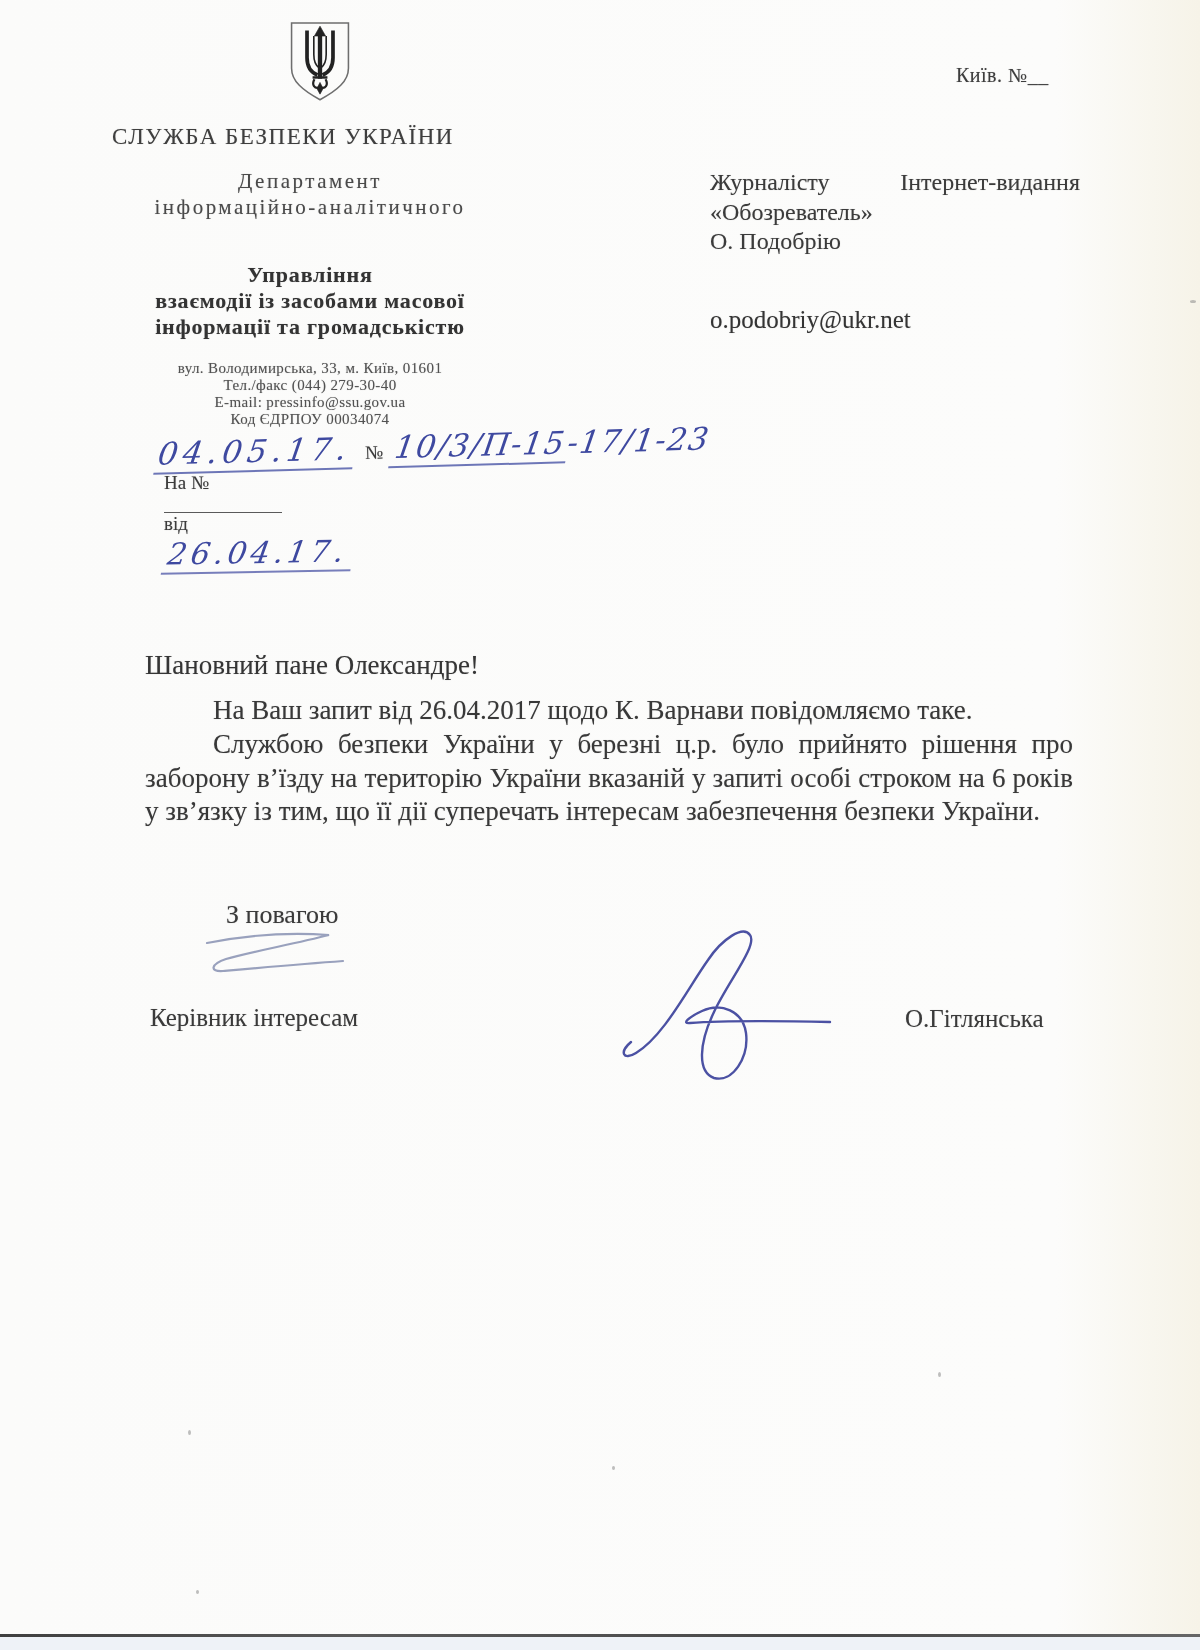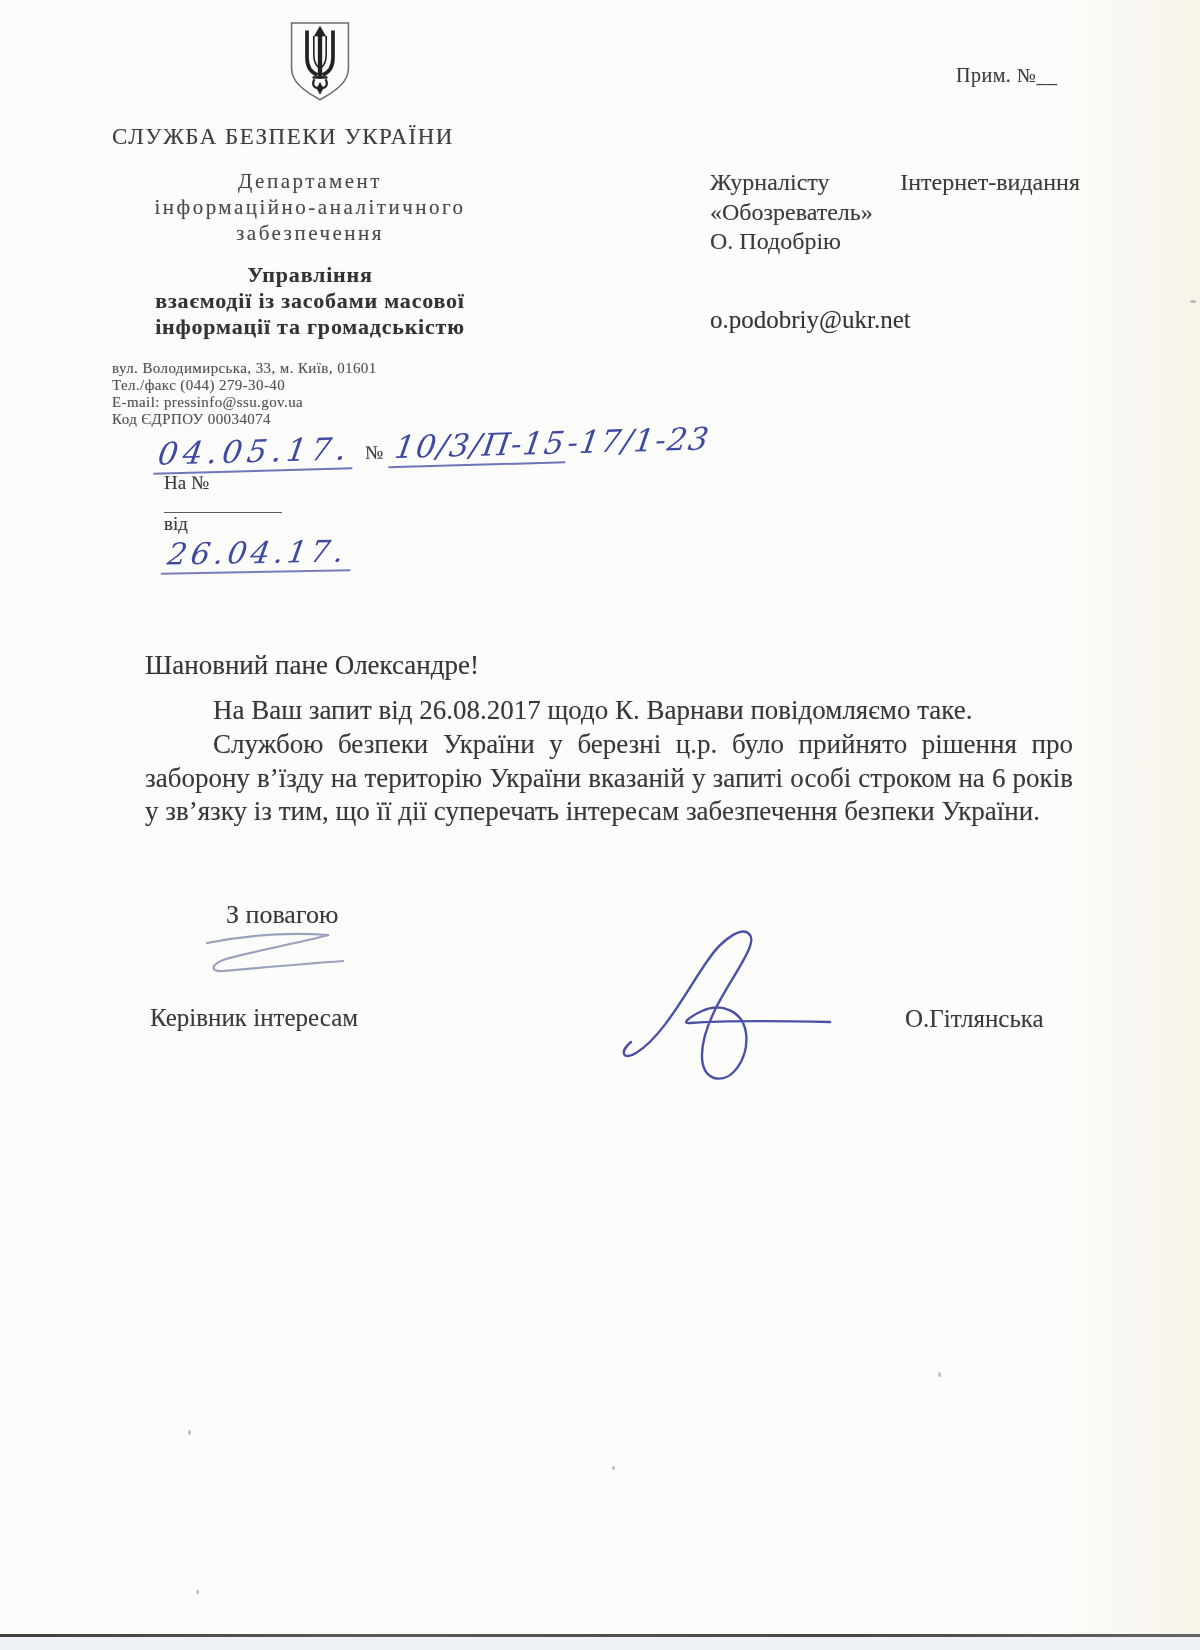--- a/index.html
+++ b/index.html
@@ -17,21 +17,21 @@
   .abs{ position:absolute; }
 
   
   #emblem{ left:286px; top:12px; width:68px; height:100px; }
   #org-name{ left:112px; top:124px; width:396px; text-align:left;
     font-size:23px; letter-spacing:1.5px; color:#3e3e3e; }
   #dept{ left:112px; top:168px; width:396px; text-align:center;
     font-size:21px; line-height:26px; letter-spacing:2.5px; color:#4a4a4a; }
   #directorate{ left:112px; top:262px; width:396px; text-align:center;
     font-size:22px; line-height:26px; letter-spacing:.8px; font-weight:bold; color:#333; }
-  #addr{ left:112px; top:360px; width:396px; text-align:left;
+  #addr{ left:112px; top:360px; width:396px; text-align:center;
     font-size:15px; line-height:17px; letter-spacing:.4px; color:#525252; }
 
   
   .hand{
     font-family:"DejaVu Serif",serif; font-style:italic;
     color:#3e49a0; display:inline-block; transform:skewX(-10deg);
   }
   #ref-line{ left:156px; top:428px; display:flex; align-items:baseline; transform:rotate(-1.6deg); }
   #ref-date{ font-size:31px; letter-spacing:5px; border-bottom:2px solid rgba(62,73,160,.75); padding:0 4px 1px 2px; }
   #ref-no-sign{ font-size:19px; color:#3c3c3c; margin:0 8px 0 10px; }
@@ -92,21 +92,20 @@
       <path d="M64 98 C69 107 64 114 55 111" stroke-width="3.6"></path>
       <path d="M55 103 L50 113 L55 122 L60 113 Z" fill="#222" stroke-width="1"></path>
     </g>
   </svg>
 
   <div id="org-name" class="abs printed">СЛУЖБА БЕЗПЕКИ УКРАЇНИ</div>
 
   <div id="dept" class="abs printed">
     <div>Департамент</div>
     <div>інформаційно-аналітичного</div>
-    <div>забезпечення</div>
   </div>
 
   <div id="directorate" class="abs printed">
     <div>Управління</div>
     <div>взаємодії із засобами масової</div>
     <div>інформації та громадськістю</div>
   </div>
 
   <div id="addr" class="abs printed">
     <div>вул. Володимирська, 33, м. Київ, 01601</div>
@@ -122,33 +121,33 @@
     <span id="ref-num-b" class="hand">-17/1-23</span>
   </div>
 
   <div id="na-line" class="abs">
     <span id="na-label" class="printed">На №</span>
     <span id="na-blank"></span>
     <span id="vid-label" class="printed">від</span>
     <span id="reply-date" class="hand">26.04.17.</span>
   </div>
 
-  <div id="prim" class="abs printed">Прим. №__</div>
+  <div id="prim" class="abs printed">Київ. №__</div>
 
   <div id="addressee" class="abs printed">
     <div class="a-line">Журналісту Інтернет-видання</div>
     <div class="a-line">«Обозреватель»</div>
     <div class="a-line">О. Подобрію</div>
   </div>
   <div id="email" class="abs printed">o.podobriy@ukr.net</div>
 
   <div id="salutation" class="abs printed">Шановний пане Олександре!</div>
 
   <div id="body-text" class="abs printed">
-    <p>На Ваш запит від 26.08.2017 щодо К. Варнави повідомляємо таке.</p>
+    <p>На Ваш запит від 26.04.2017 щодо К. Варнави повідомляємо таке.</p>
     <p>Службою безпеки України у березні ц.р. було прийнято рішення про заборону в’їзду на територію України вказаній у запиті особі строком на 6 років у зв’язку із тим, що її дії суперечать інтересам забезпечення безпеки України.</p>
   </div>
 
   <div id="regards" class="abs printed">З повагою</div>
 
   <svg id="flourish" class="abs" width="150" height="48" viewBox="0 0 150 48">
     <path d="M5 15 C 40 8 85 4 127 7 C 92 16 48 24 24 31 C 9 36 7 44 21 43 C 55 40 100 36 141 33" fill="none" stroke="#99a1bd" stroke-width="2.2" stroke-linecap="round"></path>
   </svg>
 
   <div id="signer-title" class="abs printed">Керівник інтересам</div>

